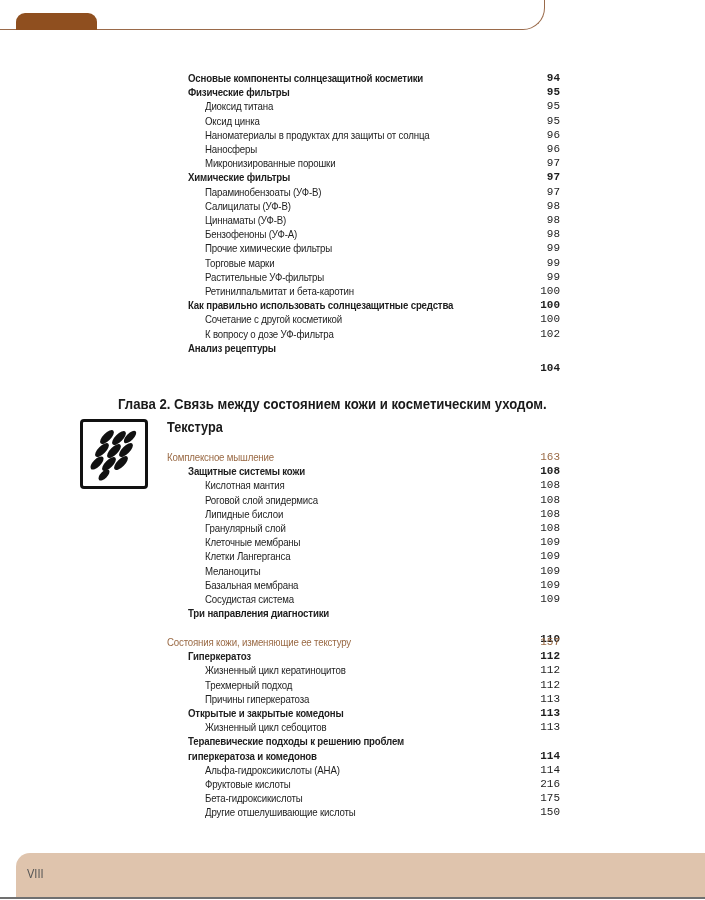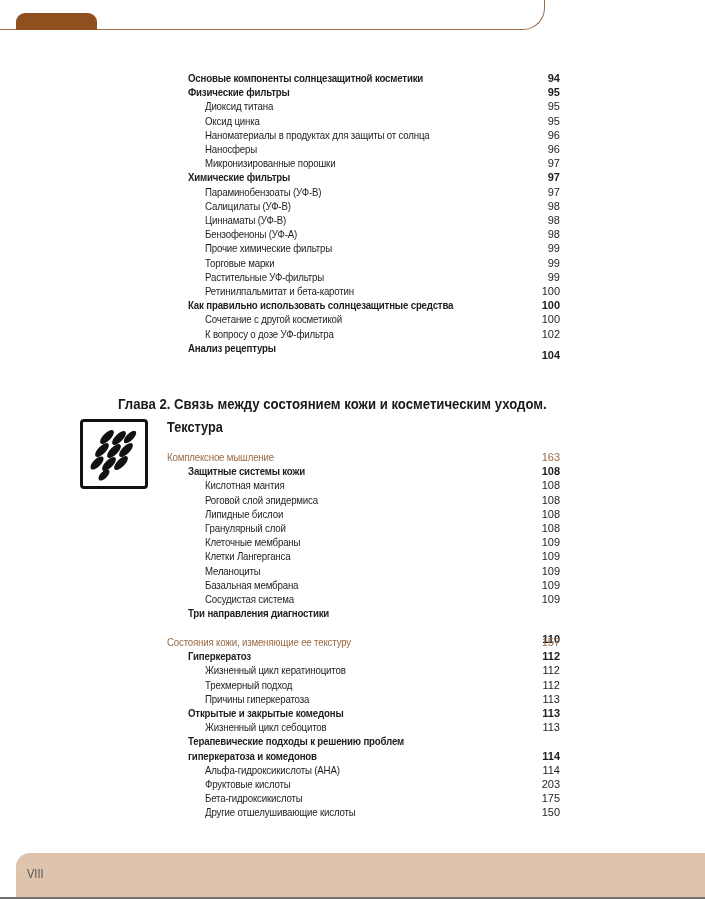--- a/index.html
+++ b/index.html
@@ -22,21 +22,21 @@
   }
   .toc { position: absolute; left: 0; top: 0; width: 705px; }
   .row {
     position: absolute; height: 14px; line-height: 14px;
     font-size: 11px; letter-spacing: -0.2px;
     transform: scaleX(0.88); transform-origin: left center;
     white-space: nowrap;
   }
   .num {
     position: absolute; right: 145px; height: 14px; line-height: 14px;
-    font-size: 11px; text-align: right; white-space: nowrap;
+    font-size: 11px; text-align: right; white-space: nowrap; font-family: Liberation Mono, monospace;
   }
   .bold { font-weight: bold; }
   .accent { color: #9a6a45; }
   .chapter-title {
     position: absolute; left: 118px; top: 395px; font-size: 15.5px; font-weight: bold;
     transform: scaleX(0.85); transform-origin: left center; white-space: nowrap; color: #1a1a1a;
   }
   .section-title {
     position: absolute; left: 167px; top: 418px; font-size: 15px; font-weight: bold;
     transform: scaleX(0.85); transform-origin: left center; white-space: nowrap; color: #1a1a1a;
@@ -96,21 +96,21 @@
     <div class="num" style="top: 269.8px;">99</div>
     <div class="row" style="left: 205px; top: 284px;">Ретинилпальмитат  и бета-каротин</div>
     <div class="num" style="top: 284px;">100</div>
     <div class="row bold" style="left: 188px; top: 298.2px;">Как правильно использовать солнцезащитные средства</div>
     <div class="num bold" style="top: 298.2px;">100</div>
     <div class="row" style="left: 205px; top: 312.4px;">Сочетание с другой косметикой</div>
     <div class="num" style="top: 312.4px;">100</div>
     <div class="row" style="left: 205px; top: 326.6px;">К вопросу о дозе УФ-фильтра</div>
     <div class="num" style="top: 326.6px;">102</div>
     <div class="row bold" style="left: 188px; top: 340.8px;">Анализ рецептуры</div>
-    <div class="num bold" style="top: 348px; margin-left: 48px;">104</div>
+    <div class="num bold" style="top: 361px; margin-left: 48px;">104</div>
     <div class="row accent" style="left: 167px; top: 450px;">Комплексное мышление</div>
     <div class="num accent" style="top: 450px;">163</div>
     <div class="row bold" style="left: 188px; top: 464.2px;">Защитные системы кожи</div>
     <div class="num bold" style="top: 464.2px;">108</div>
     <div class="row" style="left: 205px; top: 478.4px;">Кислотная мантия</div>
     <div class="num" style="top: 478.4px;">108</div>
     <div class="row" style="left: 205px; top: 492.6px;">Роговой слой эпидермиса</div>
     <div class="num" style="top: 492.6px;">108</div>
     <div class="row" style="left: 205px; top: 506.8px;">Липидные бислои</div>
     <div class="num" style="top: 506.8px;">108</div>
@@ -142,21 +142,21 @@
     <div class="num bold" style="top: 706px;">113</div>
     <div class="row" style="left: 205px; top: 720.2px;">Жизненный цикл себоцитов</div>
     <div class="num" style="top: 720.2px;">113</div>
     <div class="row bold" style="left: 188px; top: 734.4px;">Терапевические подходы к решению проблем</div>
     <div class="num bold" style="top: 734.4px;"></div>
     <div class="row bold" style="left: 188px; top: 748.6px;">гиперкератоза и комедонов</div>
     <div class="num bold" style="top: 748.6px;">114</div>
     <div class="row" style="left: 205px; top: 762.8px;">Альфа-гидроксикислоты (АНА)</div>
     <div class="num" style="top: 762.8px;">114</div>
     <div class="row" style="left: 205px; top: 777px;">Фруктовые кислоты</div>
-    <div class="num" style="top: 777px;">203</div>
+    <div class="num" style="top: 777px;">216</div>
     <div class="row" style="left: 205px; top: 791.2px;">Бета-гидроксикислоты</div>
     <div class="num" style="top: 791.2px;">175</div>
     <div class="row" style="left: 205px; top: 805.4px;">Другие отшелушивающие кислоты</div>
     <div class="num" style="top: 805.4px;">150</div>
   </div>
 
 <div class="chapter-title">Глава 2. Связь между состоянием кожи и косметическим уходом.</div>
 
 <div class="texture-icon">
   <svg width="62" height="64" viewBox="0 0 62 64">

